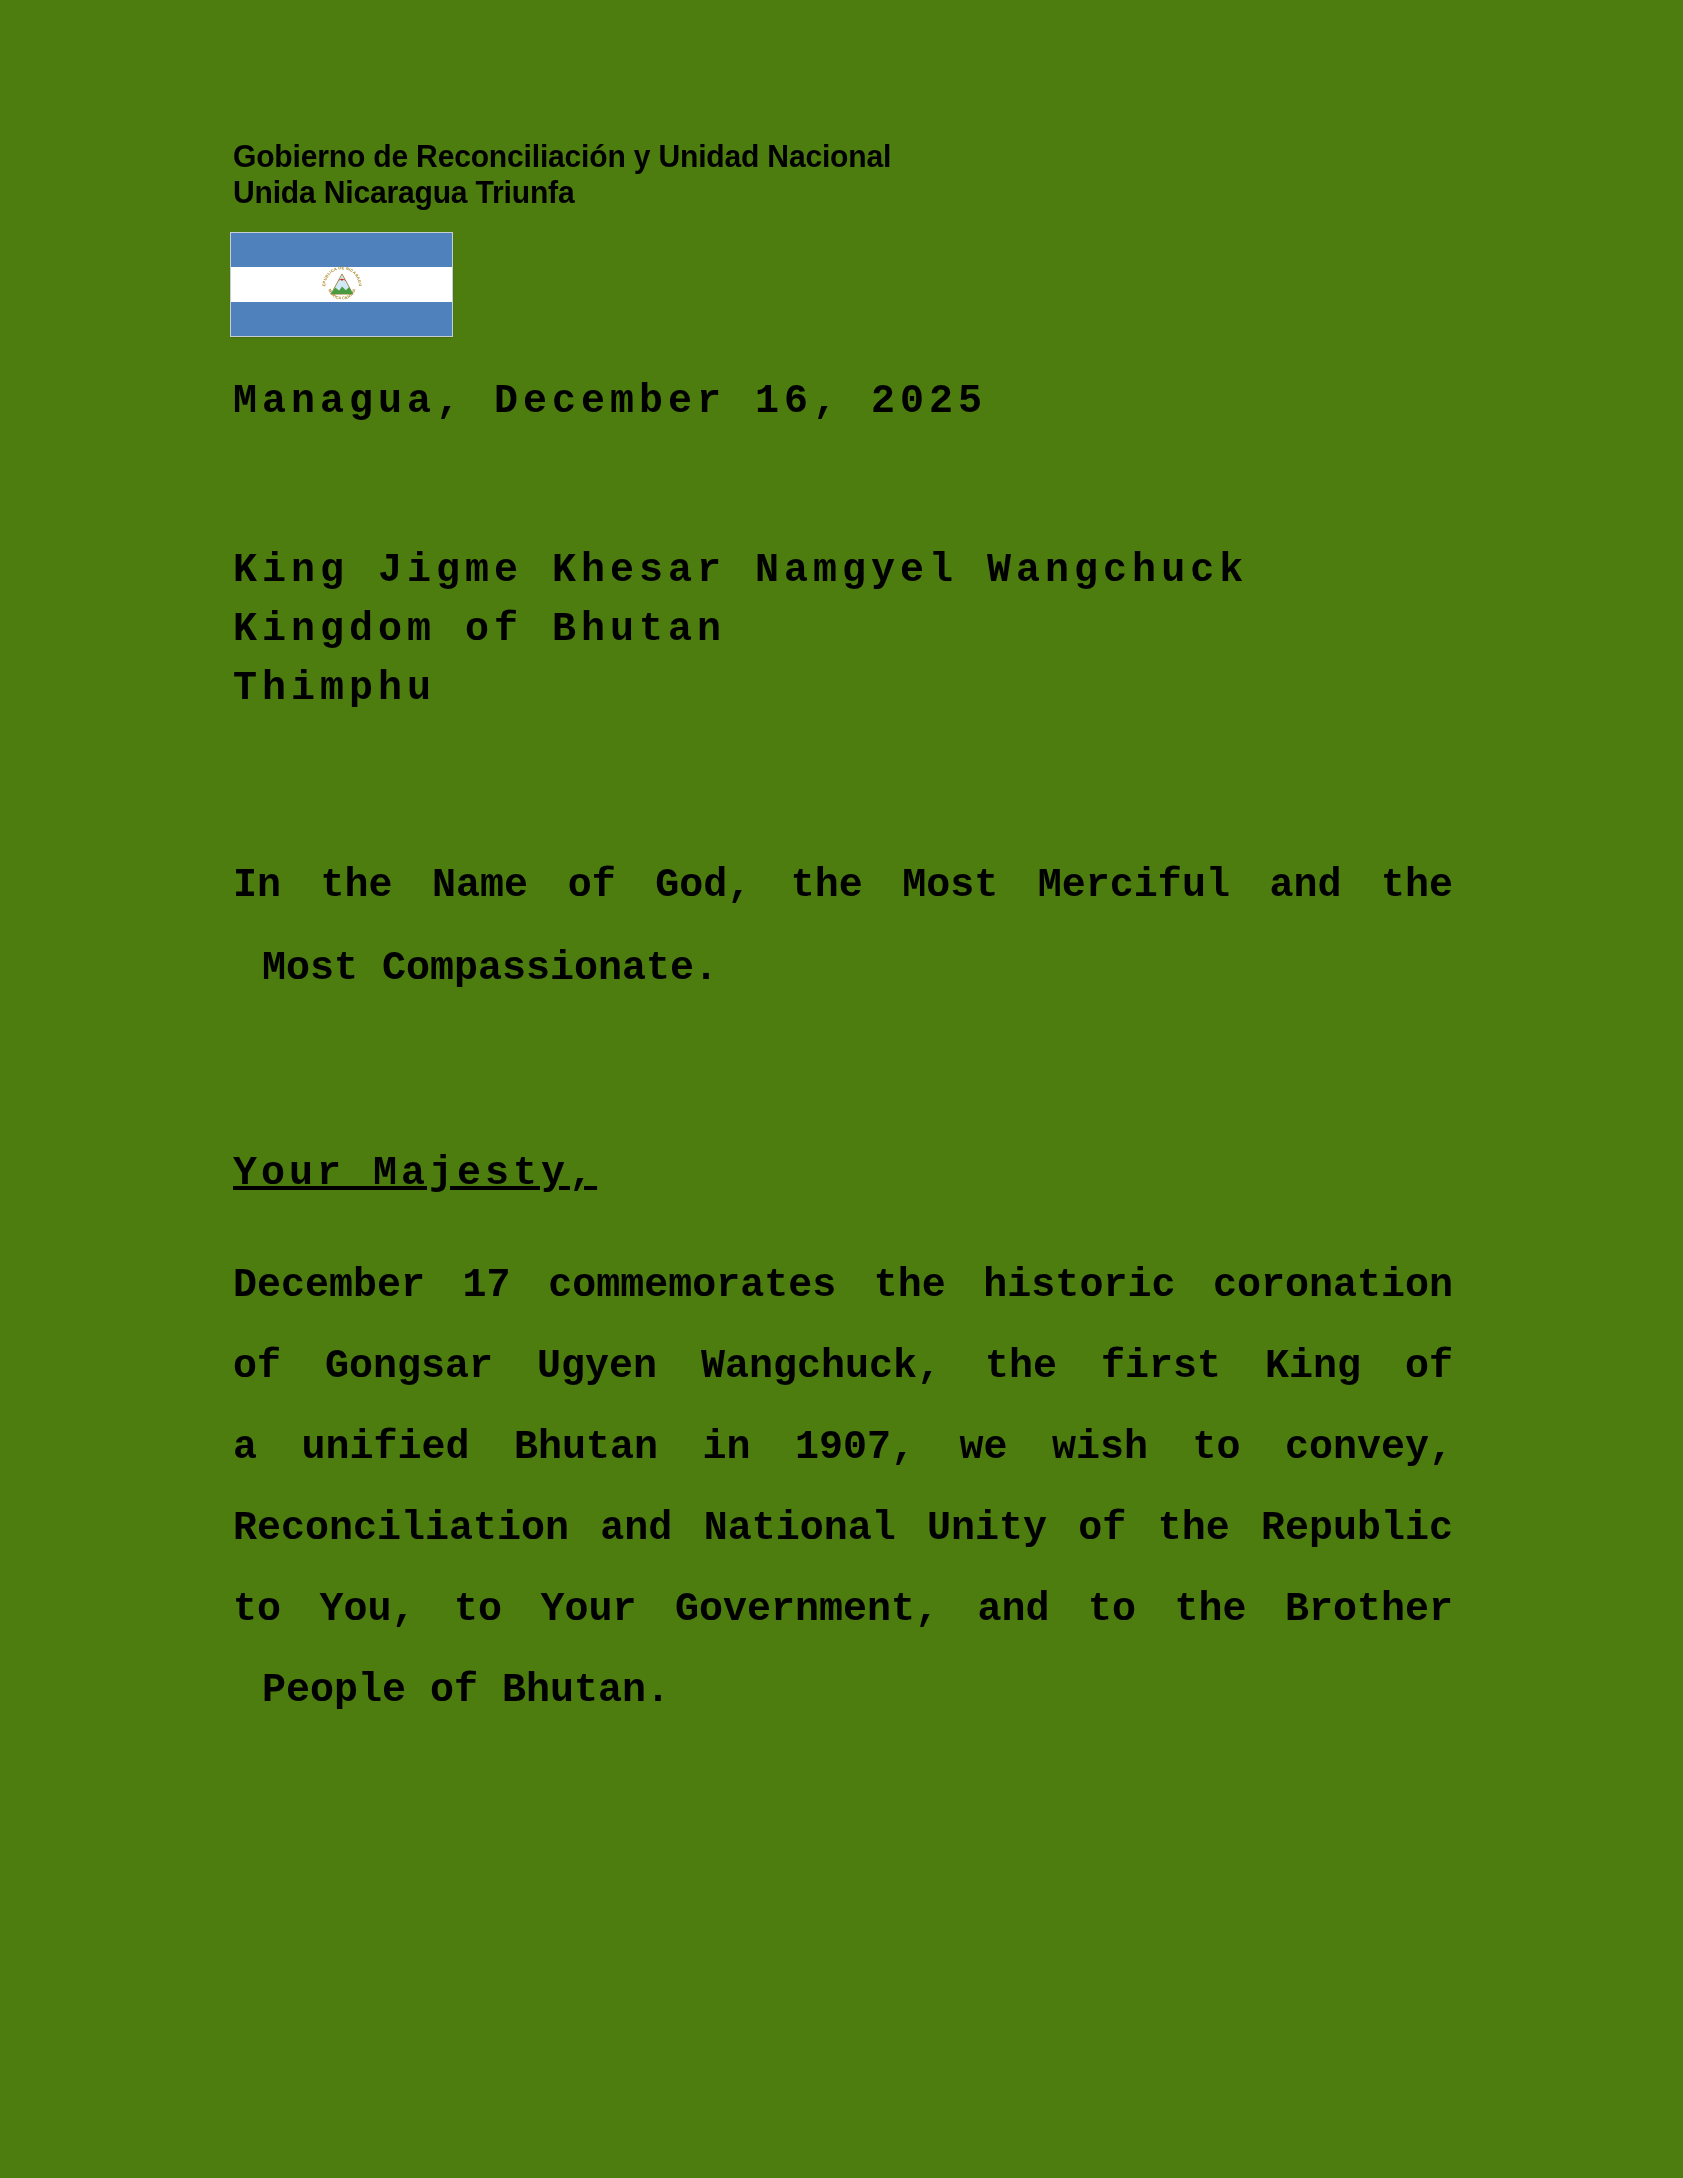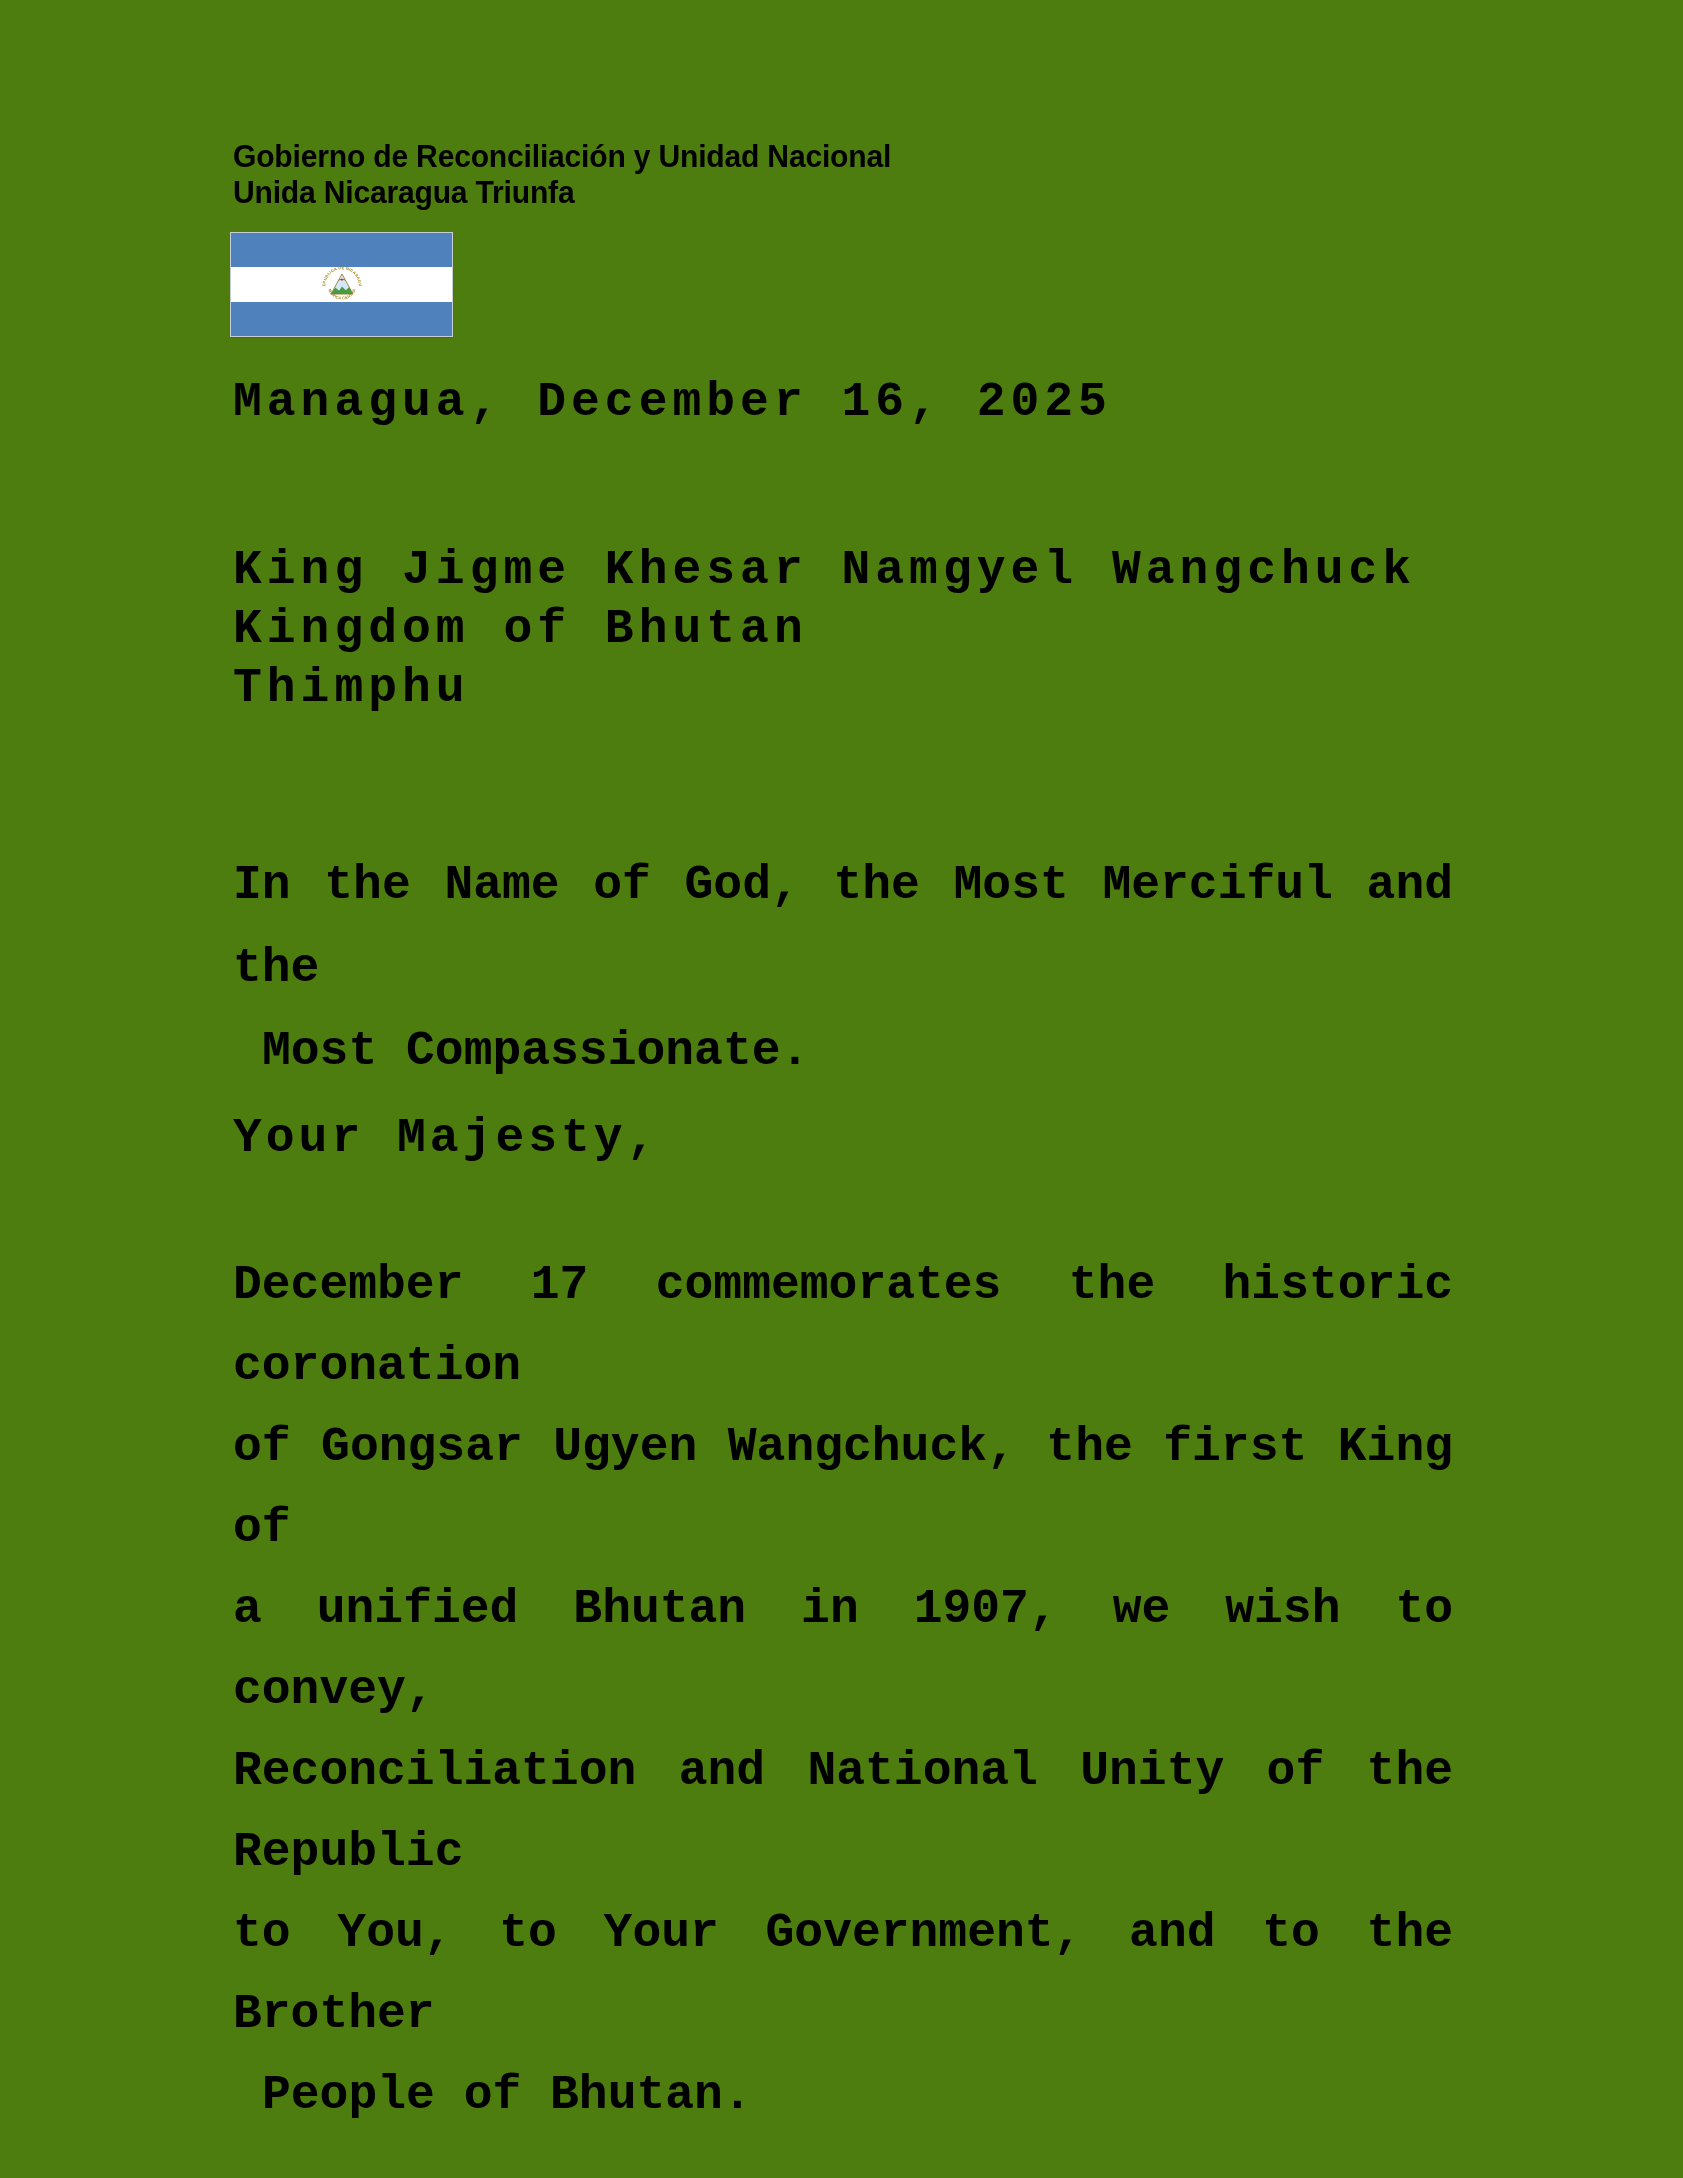--- a/index.html
+++ b/index.html
@@ -40,28 +40,28 @@
     position: absolute;
     left: 50%; top: 50%;
     width: 46px; height: 46px;
     transform: translate(-50%,-50%);
   }
   
   .mono {
     position: absolute;
     font-family: "Liberation Mono", "DejaVu Sans Mono", monospace;
     font-weight: 700;
-    font-size: 48px;
+    font-size: 40px;
     color: #000;
     white-space: nowrap;
   }
   .dateline   { left: 233px; top: 380px;  line-height: 44px; letter-spacing: 5px; }
   .recipient  { left: 233px; top: 541px;  line-height: 59px; letter-spacing: 5px; }
   .invocation { left: 233px; top: 844px;  width: 1220px; line-height: 83px; white-space: normal; }
-  .salutation { left: 233px; top: 1116px; line-height: 44px; letter-spacing: 4px; }
+  .salutation { left: 233px; top: 1152px; line-height: 44px; letter-spacing: 4px; text-decoration: underline; }
   .bodypar    { left: 233px; top: 1245px; width: 1220px; line-height: 81px; white-space: normal; }
   .ln { display: block; }
   .ln.just {
     text-align: justify;
     text-align-last: justify;
     word-spacing: 0.05px;
   }
   .ln.last { text-align: left; margin-left: 29px; }
 </style>
 </head>

